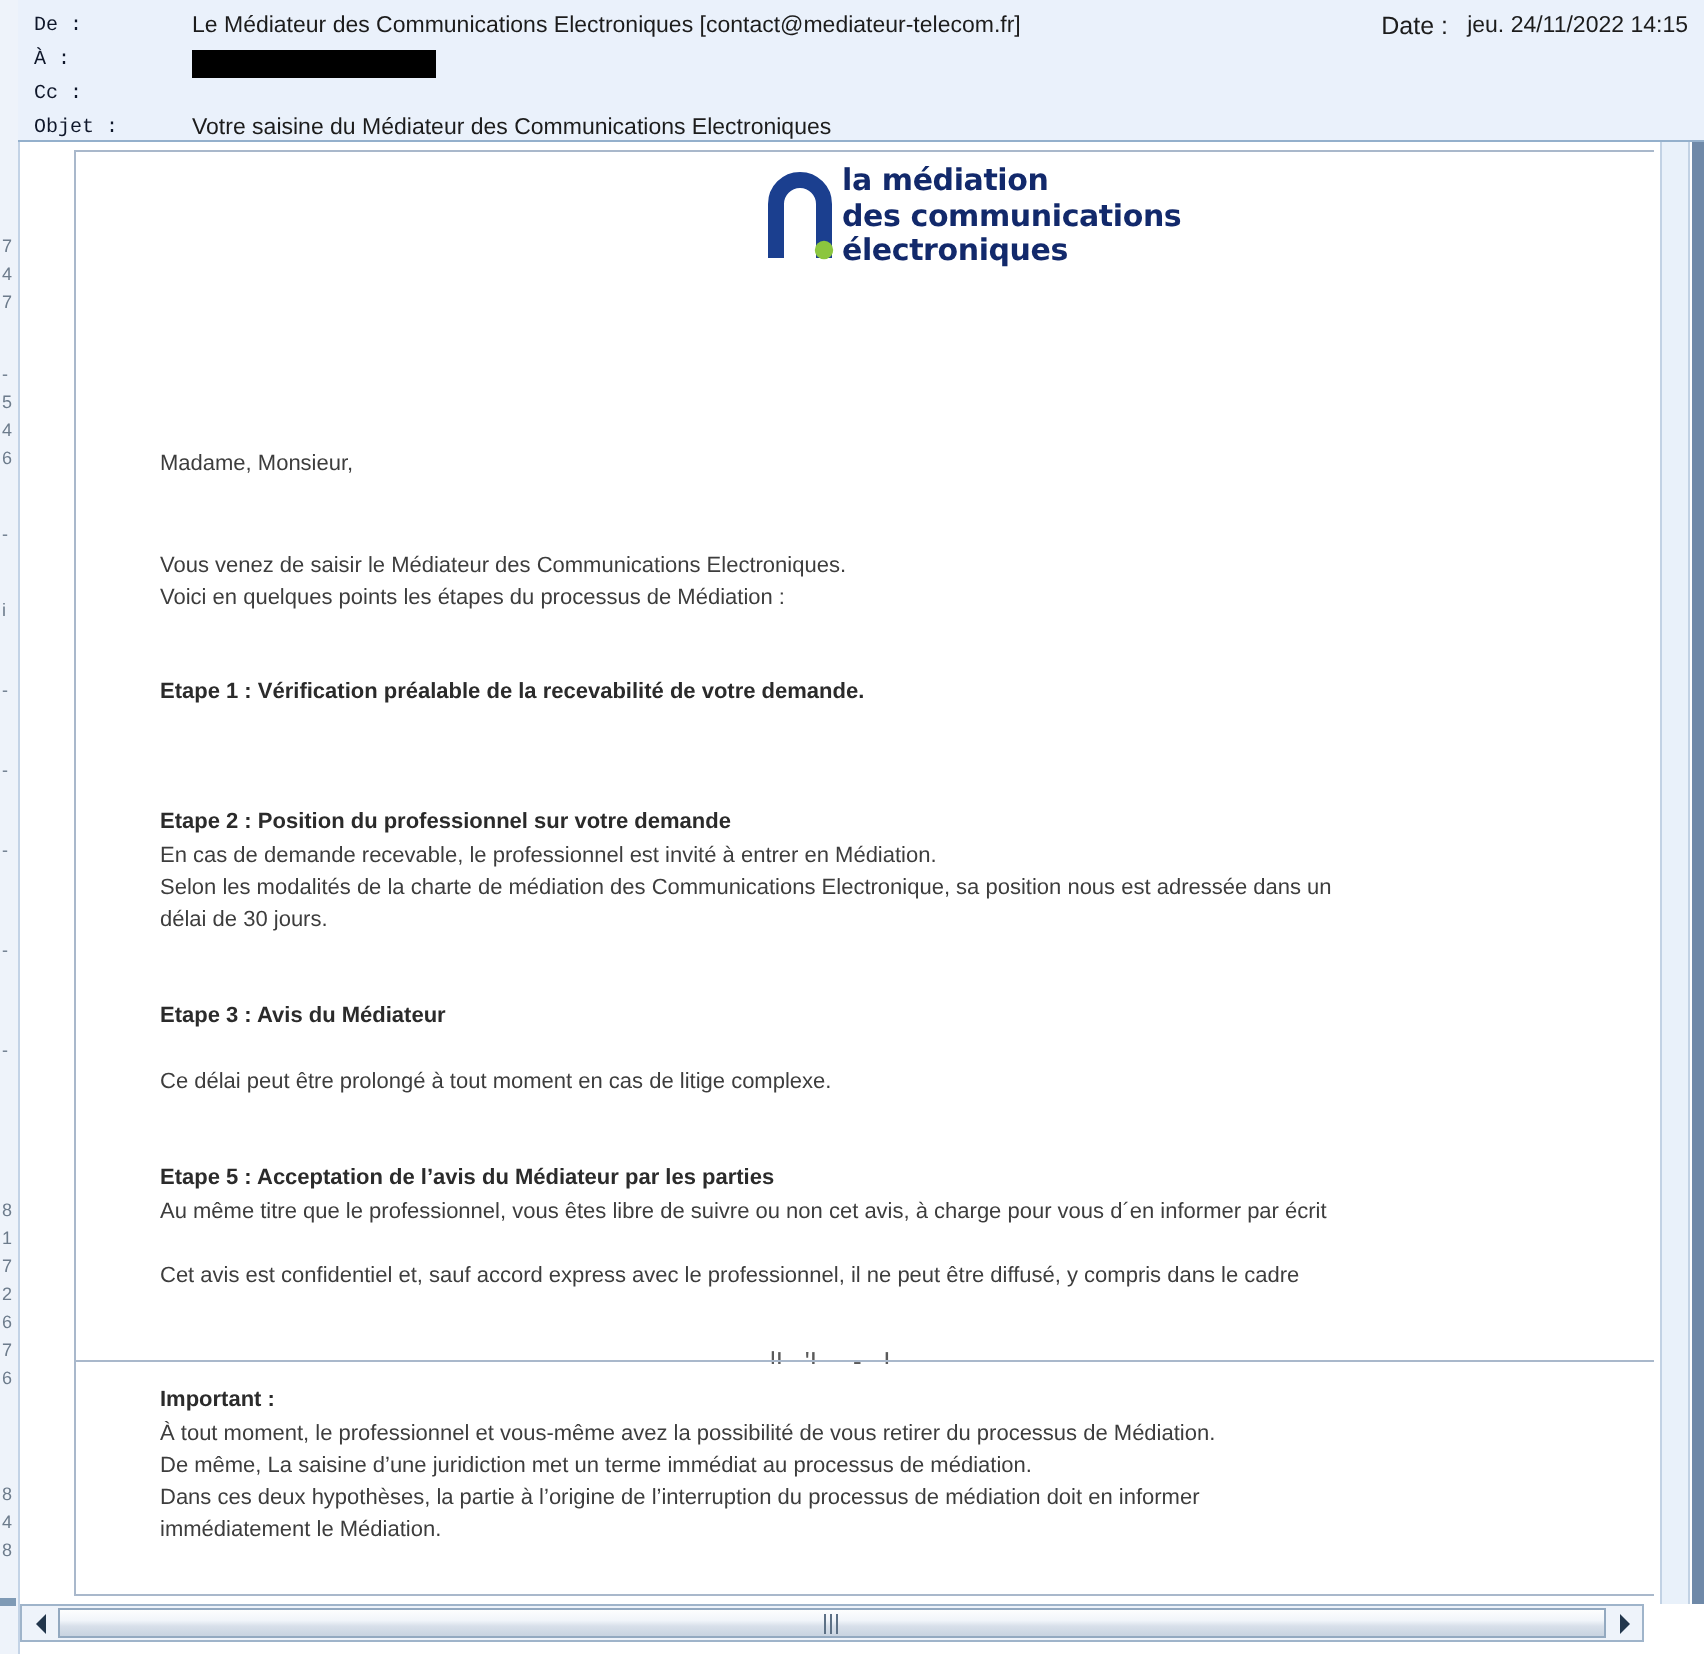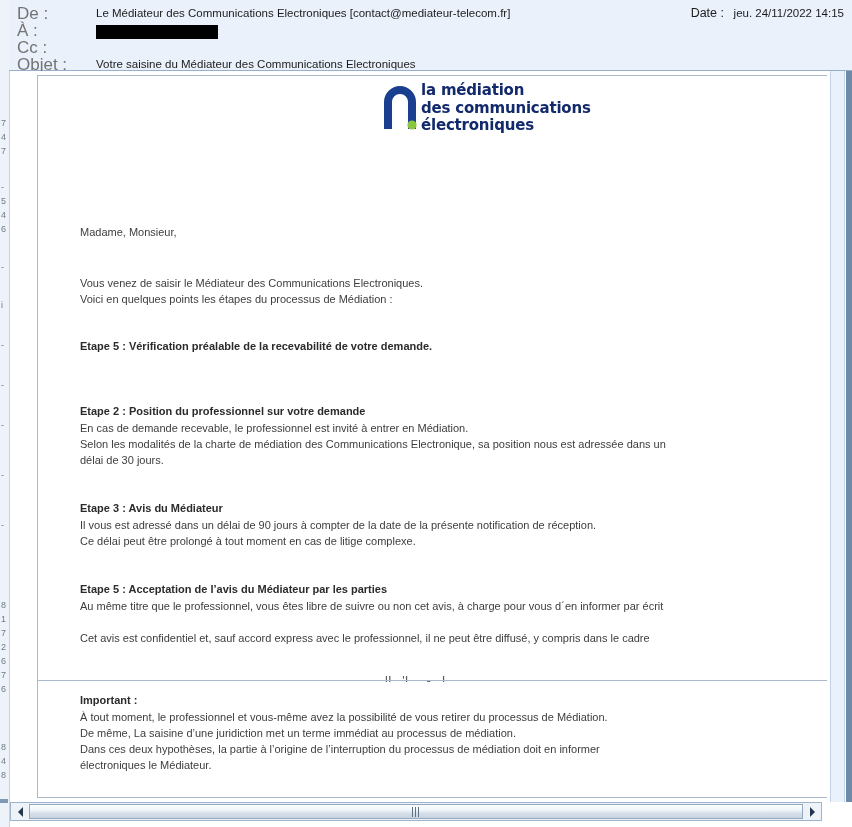--- a/index.html
+++ b/index.html
@@ -58,23 +58,23 @@
   .hdr-row {
     position: absolute;
     left: 0;
     width: 100%;
     height: 17px;
     line-height: 17px;
   }
   .hdr-label {
     position: absolute;
     left: 8px;
-    font-size: 17px;
-    color: #737373;
-    font-family: Liberation Sans, sans-serif;
+    font-size: 10px;
+    color: #0f172a;
+    font-family: Liberation Mono, monospace;
     letter-spacing: 0px;
   }
   .hdr-value {
     position: absolute;
     left: 87px;
     font-size: 11.5px;
     color: #1c1c1c;
     font-family: "Liberation Sans", sans-serif;
     white-space: nowrap;
     text-align: right;
@@ -459,40 +459,39 @@
           <div class="logo-text">la médiation</div>
           <div class="logo-text" style="top:17.5px">des communications</div>
           <div class="logo-text" style="top:35px">électroniques</div>
         </div>
 
         <div class="etext" style="left:42px; top:147px;">Madame, Monsieur,</div>
 
         <div class="etext" style="left:42px; top:198px;">Vous venez de saisir le Médiateur des Communications Electroniques.</div>
         <div class="etext" style="left:42px; top:214px;">Voici en quelques points les étapes du processus de Médiation :</div>
 
-        <div class="etext b" style="left:42px; top:261px;">Etape 5 : Vérification préalable de la recevabilité de votre demande.</div>
+        <div class="etext b" style="left:42px; top:261px;">Etape 1 : Vérification préalable de la recevabilité de votre demande.</div>
 
         <div class="etext b" style="left:42px; top:326px;">Etape 2 : Position du professionnel sur votre demande</div>
         <div class="etext" style="left:42px; top:343px;">En cas de demande recevable, le professionnel est invité à entrer en Médiation.</div>
         <div class="etext" style="left:42px; top:359px;">Selon les modalités de la charte de médiation des Communications Electronique, sa position nous est adressée dans un</div>
         <div class="etext" style="left:42px; top:375px;">délai de 30 jours.</div>
 
         <div class="etext b" style="left:42px; top:423px;">Etape 3 : Avis du Médiateur</div>
-        <div class="etext" style="left:42px; top:440px;">Il vous est adressé dans un délai de 90 jours à compter de la date de la présente notification de réception.</div>
         <div class="etext" style="left:42px; top:456px;">Ce délai peut être prolongé à tout moment en cas de litige complexe.</div>
 
         <div class="etext b" style="left:42px; top:504px;">Etape 5 : Acceptation de l’avis du Médiateur par les parties</div>
         <div class="etext" style="left:42px; top:521px;">Au même titre que le professionnel, vous êtes libre de suivre ou non cet avis, à charge pour vous d´en informer par écrit</div>
         <div class="etext" style="left:42px; top:553px;">Cet avis est confidentiel et, sauf accord express avec le professionnel, il ne peut être diffusé, y compris dans le cadre</div>
 
         <div class="etext b" style="left:42px; top:615px;">Important :</div>
         <div class="etext" style="left:42px; top:648px;">De même, La saisine d’une juridiction met un terme immédiat au processus de médiation.</div>
         <div class="etext" style="left:42px; top:632px;">À tout moment, le professionnel et vous-même avez la possibilité de vous retirer du processus de Médiation.</div>
         <div class="etext" style="left:42px; top:664px;">Dans ces deux hypothèses, la partie à l’origine de l’interruption du processus de médiation doit en informer</div>
-        <div class="etext" style="left:42px; top:680px;">électroniques le Médiateur.</div>
+        <div class="etext" style="left:42px; top:680px;">immédiatement le Médiation.</div>
 
       </div>
     </div>
 
     <div class="cut-frag">lI ..'I.  . .- ..I</div>
     <div class="pane-bottom-rule"></div>
 
     <div class="vscroll">
       <div class="vs-trackline"></div>
       <div class="vs-btn up">

